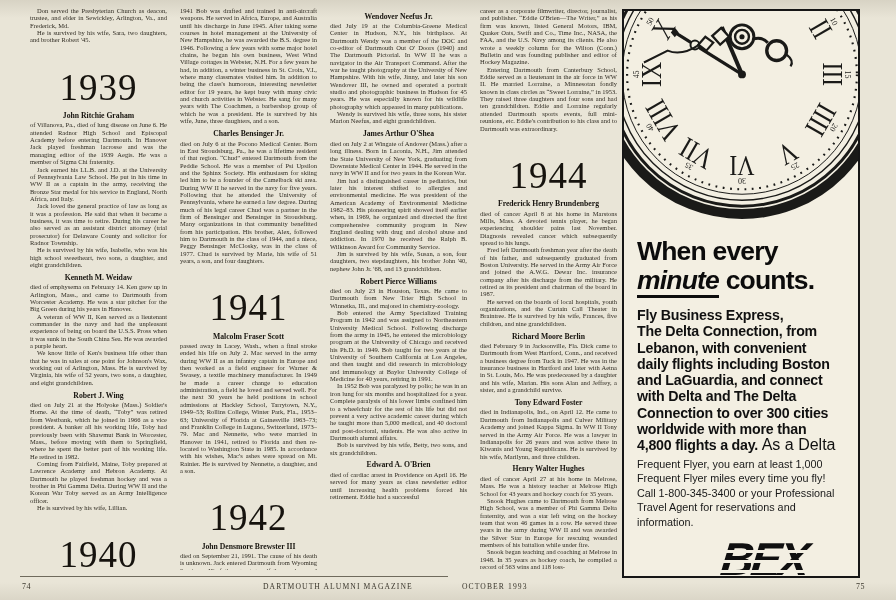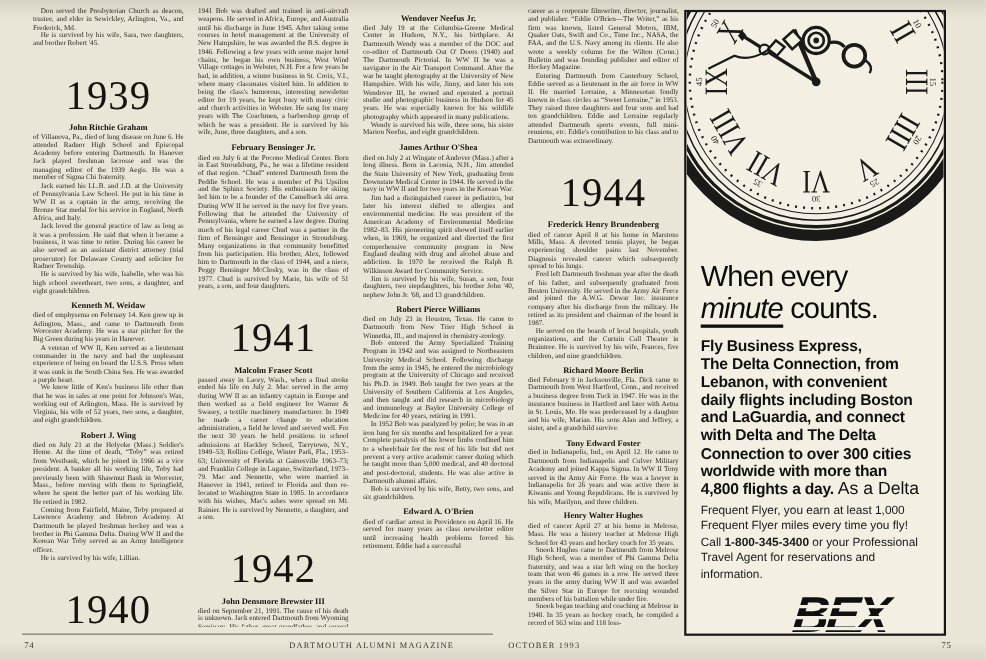--- a/index.html
+++ b/index.html
@@ -27,28 +27,28 @@
   #folio-left{left:22px;}
   #foot-mag{left:263px;}
   #foot-issue{left:462px;}
   #folio-right{left:856px;}
 
   
   .ad{position:absolute;left:622px;top:9px;width:238px;height:569px;
     background:#f3efe2;border:2px solid #161616;box-sizing:border-box;overflow:hidden;}
   .clock-wrap{position:relative;width:100%;height:210px;overflow:hidden;}
   .ad-text{padding:0 13px;}
-  .headline{font-family:"Liberation Sans",sans-serif;font-weight:normal;font-size:26.5px;line-height:29px;
+  .headline{font-family:"Liberation Sans",sans-serif;font-weight:bold;font-size:26.5px;line-height:29px;
     letter-spacing:-.8px;color:#0c0c0c;margin-top:16px;}
   .headline .it{font-style:italic;display:inline-block;border-bottom:3px solid #0c0c0c;padding-bottom:0;}
   .pitch{font-family:"Liberation Sans",sans-serif;font-weight:bold;font-size:14.2px;line-height:16.3px;
     letter-spacing:-.2px;color:#101010;margin-top:9px;}
   .pitch .tail{font-weight:normal;font-size:16px;letter-spacing:0;}
   .detail{font-family:"Liberation Sans",sans-serif;font-size:10.8px;line-height:14.6px;color:#181818;margin-top:3px;}
-  .detail b{font-weight:bold;}
+  .detail b{font-weight:normal;}
   .logo-block{margin-top:8px;text-align:center;padding-left:46px;}
   .bex{display:inline-block;position:relative;font-family:"Liberation Sans",sans-serif;
     font-weight:bold;font-style:italic;font-size:46px;line-height:.92;letter-spacing:-3px;color:#101010;
     transform:skewX(-6deg);}
   .bex .stripe{position:absolute;left:-6px;right:-6px;height:2.6px;background:#f3efe2;}
   .bex .s1{top:12px;} .bex .s2{top:22px;} .bex .s3{top:32px;}
 </style>
 </head>
 <body>
 
@@ -71,21 +71,21 @@
       <div class="name">Robert J. Wing</div>
       <div class="para ni">died on July 21 at the Holyoke (Mass.) Soldier's Home. At the time of death, “Toby” was retired from Westbank, which he joined in 1966 as a vice president. A banker all his working life, Toby had previously been with Shawmut Bank in Worcester, Mass., before moving with them to Springfield, where he spent the better part of his working life. He retired in 1982.</div>
       <div class="para">Coming from Fairfield, Maine, Toby prepared at Lawrence Academy and Hebron Academy. At Dartmouth he played freshman hockey and was a brother in Phi Gamma Delta. During WW II and the Korean War Toby served as an Army Intelligence officer.</div>
       <div class="para">He is survived by his wife, Lillian.</div>
       <div class="year">1940</div>
       <div class="name">Robert H. Austin</div>
       <div class="para ni">died of heart failure on March 19 in Concord, N.H., soon after returning from a pleasure trip to the Caribbean. Bob entered the College from Wellesley High School. Although he did not graduate, he was one of the class's most active and enthusiastic members. In</div>
     </div>
     <div class="col">
       <div class="para ni">1941 Bob was drafted and trained in anti-aircraft weapons. He served in Africa, Europe, and Australia until his discharge in June 1945. After taking some courses in hotel management at the University of New Hampshire, he was awarded the B.S. degree in 1946. Following a few years with some major hotel chains, he began his own business, West Wind Village cottages in Webster, N.H. For a few years he had, in addition, a winter business in St. Croix, V.I., where many classmates visited him. In addition to being the class's humorous, interesting newsletter editor for 19 years, he kept busy with many civic and church activities in Webster. He sang for many years with The Coachmen, a barbershop group of which he was a president. He is survived by his wife, June, three daughters, and a son.</div>
-      <div class="name">February Bensinger Jr.</div>
+      <div class="name">Charles Bensinger Jr.</div>
       <div class="para ni">died on July 6 at the Pocono Medical Center. Born in East Stroudsburg, Pa., he was a lifetime resident of that region. “Chud” entered Dartmouth from the Peddie School. He was a member of Psi Upsilon and the Sphinx Society. His enthusiasm for skiing led him to be a founder of the Camelback ski area. During WW II he served in the navy for five years. Following that he attended the University of Pennsylvania, where he earned a law degree. During much of his legal career Chud was a partner in the firm of Bensinger and Bensinger in Stroudsburg. Many organizations in that community benefitted from his participation. His brother, Alex, followed him to Dartmouth in the class of 1944, and a niece, Peggy Bensinger McClosky, was in the class of 1977. Chud is survived by Marie, his wife of 51 years, a son, and four daughters.</div>
       <div class="year">1941</div>
       <div class="name">Malcolm Fraser Scott</div>
       <div class="para ni">passed away in Lacey, Wash., when a final stroke ended his life on July 2. Mac served in the army during WW II as an infantry captain in Europe and then worked as a field engineer for Warner &amp; Swasey, a textile machinery manufacturer. In 1949 he made a career change to education administration, a field he loved and served well. For the next 30 years he held positions in school admissions at Hackley School, Tarrytown, N.Y., 1949–53; Rollins College, Winter Park, Fla., 1953–63; University of Florida at Gainesville 1963–73; and Franklin College in Lugano, Switzerland, 1973–79. Mac and Nennette, who were married in Hanover in 1941, retired to Florida and then re-located to Washington State in 1985. In accordance with his wishes, Mac's ashes were spread on Mt. Rainier. He is survived by Nennette, a daughter, and a son.</div>
       <div class="year">1942</div>
       <div class="name">John Densmore Brewster III</div>
       <div class="para ni">died on September 21, 1991. The cause of his death is unknown. Jack entered Dartmouth from Wyoming Seminary. His father, great-grandfather, and several other members of the Brewster family were Dartmouth men. His professional career was in residential real estate, and he and his family lived in Trumbull, Conn. Jack is survived by his wife, Mary, and two sons.</div>
     </div>
     <div class="col">
       <div class="name">Wendover Neefus Jr.</div>

